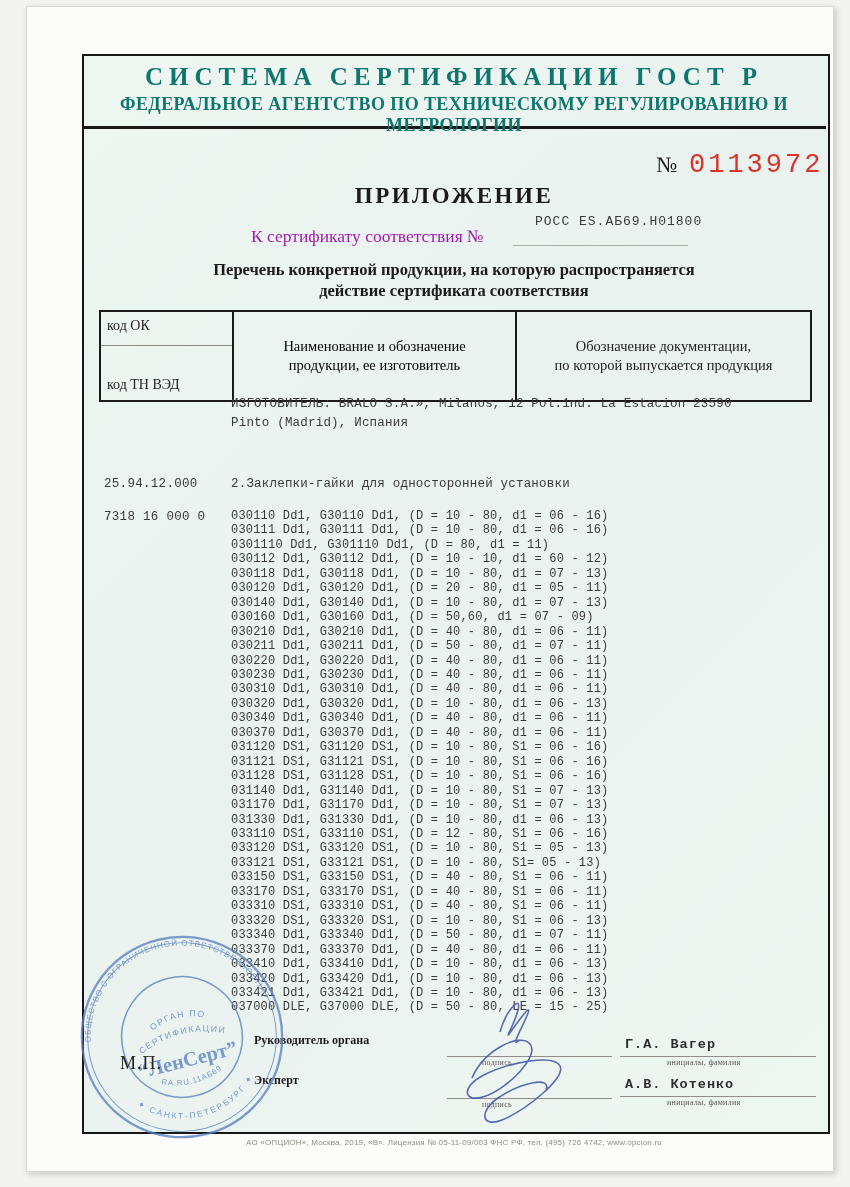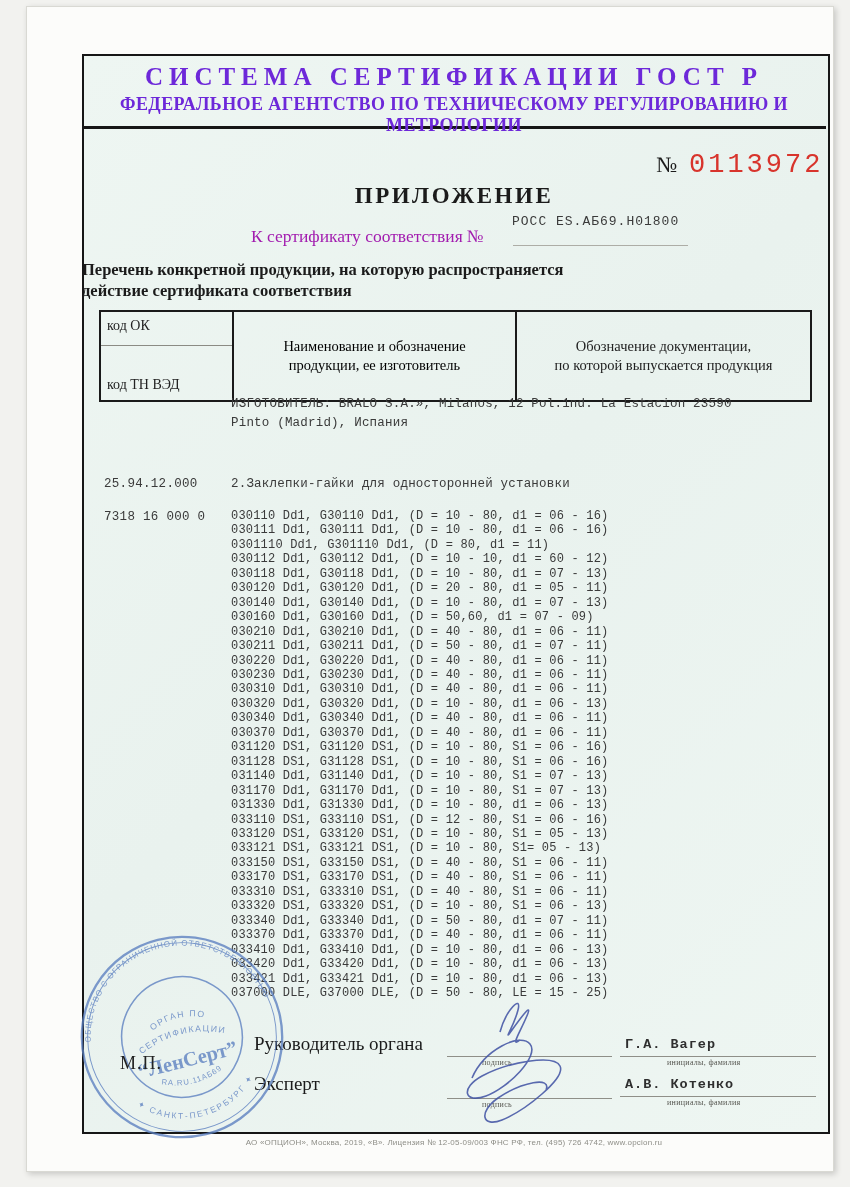--- a/index.html
+++ b/index.html
@@ -3,52 +3,52 @@
 <meta charset="utf-8">
 <style>
   html,body{margin:0;padding:0;}
   body{width:850px;height:1187px;background:#f2f2ef;font-family:"Liberation Serif",serif;}
   .page{position:relative;width:850px;height:1187px;overflow:hidden;}
   .paper{position:absolute;left:26px;top:6px;width:806px;height:1164px;background:#fcfcfa;
          border:1px solid #d9d9d3;box-shadow:2px 2px 6px rgba(0,0,0,.18);}
   .frame{position:absolute;left:55px;top:47px;width:744px;height:1076px;border:2px solid #161616;
          background:linear-gradient(135deg,#eef6f2 0%,#e9f2ee 48%,#eef6f2 100%);}
   .masthead{position:absolute;left:55px;top:47px;width:744px;height:72px;border-bottom:3px solid #161616;
-            text-align:center;color:#6d28d9;}
+            text-align:center;color:#0f766e;}
   .m1{margin-top:9px;font-size:25px;font-weight:bold;letter-spacing:6px;}
   .m2{margin-top:3px;font-size:18px;font-weight:bold;letter-spacing:.4px;}
   .docnum{position:absolute;left:583px;top:143px;white-space:nowrap;margin-left:46px;}
   .docnum .no{font-size:22px;color:#1b1b1b;}
   .docnum .val{font-family:"Liberation Mono","DejaVu Sans Mono",monospace;font-size:27px;
                letter-spacing:3px;color:#d8342c;margin-left:8px;}
   .apptitle{position:absolute;left:55px;top:176px;width:744px;text-align:center;
             font-size:23px;font-weight:bold;letter-spacing:2.5px;color:#1b1b1b;}
   .certlabel{position:absolute;left:224px;top:219px;font-size:17.5px;font-weight:normal;color:#a21caf;}
-  .certvalue{position:absolute;left:485px;top:207px;font-family:"Liberation Mono","DejaVu Sans Mono",monospace;
+  .certvalue{position:absolute;left:508px;top:207px;font-family:"Liberation Mono","DejaVu Sans Mono",monospace;
              font-size:13px;letter-spacing:1px;color:#3a3a3a;}
   .certline{position:absolute;left:486px;top:238px;width:175px;border-top:1px solid #adada6;}
-  .subtitle{position:absolute;left:55px;top:252px;width:744px;text-align:left;
+  .subtitle{position:absolute;left:55px;top:252px;width:744px;text-align:center;
             font-size:16.5px;font-weight:bold;line-height:21px;color:#1b1b1b;}
   .thead{position:absolute;left:72px;top:303px;width:713px;height:92px;border:2px solid #1a1a1a;
          box-sizing:border-box;display:flex;}
   .c1{width:133px;border-right:2px solid #1a1a1a;box-sizing:border-box;position:relative;}
   .c1 .t{position:absolute;left:6px;top:6px;font-size:14px;color:#222;}
   .c1 .b{position:absolute;left:6px;bottom:7px;font-size:14px;color:#222;}
   .c1 .split{position:absolute;left:0;top:33px;width:100%;border-top:1px solid #8b8b84;}
   .c2{width:283px;border-right:2px solid #1a1a1a;box-sizing:border-box;display:flex;align-items:center;justify-content:center;
       text-align:center;font-size:14.5px;line-height:19px;color:#000000;}
   .c3{flex:1;display:flex;align-items:center;justify-content:center;text-align:center;
       font-size:14.5px;line-height:19px;color:#222;}
   .mono{font-family:"Liberation Mono","DejaVu Sans Mono",monospace;color:#3a3a3a;}
   .manuf{position:absolute;left:204px;top:388px;font-size:12.5px;line-height:19px;letter-spacing:.2px;}
   .okcode{position:absolute;left:77px;top:470px;font-size:12.5px;letter-spacing:.3px;}
   .prodtitle{position:absolute;left:204px;top:470px;font-size:12.5px;letter-spacing:.2px;}
   .tnved{position:absolute;left:77px;top:503px;font-size:12.5px;letter-spacing:.3px;}
   .plist{position:absolute;left:204px;top:502px;font-size:12px;line-height:14.45px;letter-spacing:.2px;white-space:nowrap;}
-  .siglabel{position:absolute;font-size:19px;font-weight:normal;color:#1b1b1b;}
+  .siglabel{position:absolute;font-size:12px;font-weight:bold;color:#1b1b1b;}
   .sigline{position:absolute;border-top:1px solid #8f8f88;}
   .tinycap{position:absolute;font-size:8px;color:#55554f;letter-spacing:.3px;}
   .signame{position:absolute;font-family:"Liberation Mono","DejaVu Sans Mono",monospace;
            font-size:13.5px;font-weight:bold;letter-spacing:1px;color:#2e2e2e;white-space:nowrap;}
   .mp{position:absolute;left:93px;top:1046px;font-size:18px;color:#222;letter-spacing:1px;}
   .stamp{position:absolute;left:48px;top:923px;width:214px;height:214px;transform:rotate(-14deg);opacity:.78;}
   .inksig{position:absolute;left:415px;top:985px;width:160px;height:140px;}
   .footer{position:absolute;left:55px;top:1131px;width:744px;text-align:center;
           font-family:"Liberation Sans",sans-serif;font-size:8px;color:#8e8e87;letter-spacing:.2px;}
 </style>
@@ -121,20 +121,21 @@
         <div>030160 Dd1, G30160 Dd1, (D = 50,60, d1 = 07 - 09)</div>
         <div>030210 Dd1, G30210 Dd1, (D = 40 - 80, d1 = 06 - 11)</div>
         <div>030211 Dd1, G30211 Dd1, (D = 50 - 80, d1 = 07 - 11)</div>
         <div>030220 Dd1, G30220 Dd1, (D = 40 - 80, d1 = 06 - 11)</div>
         <div>030230 Dd1, G30230 Dd1, (D = 40 - 80, d1 = 06 - 11)</div>
         <div>030310 Dd1, G30310 Dd1, (D = 40 - 80, d1 = 06 - 11)</div>
         <div>030320 Dd1, G30320 Dd1, (D = 10 - 80, d1 = 06 - 13)</div>
         <div>030340 Dd1, G30340 Dd1, (D = 40 - 80, d1 = 06 - 11)</div>
         <div>030370 Dd1, G30370 Dd1, (D = 40 - 80, d1 = 06 - 11)</div>
         <div>031120 DS1, G31120 DS1, (D = 10 - 80, S1 = 06 - 16)</div>
+        <div>031121 DS1, G31121 DS1, (D = 10 - 80, S1 = 06 - 16)</div>
         <div>031128 DS1, G31128 DS1, (D = 10 - 80, S1 = 06 - 16)</div>
         <div>031140 Dd1, G31140 Dd1, (D = 10 - 80, S1 = 07 - 13)</div>
         <div>031170 Dd1, G31170 Dd1, (D = 10 - 80, S1 = 07 - 13)</div>
         <div>031330 Dd1, G31330 Dd1, (D = 10 - 80, d1 = 06 - 13)</div>
         <div>033110 DS1, G33110 DS1, (D = 12 - 80, S1 = 06 - 16)</div>
         <div>033120 DS1, G33120 DS1, (D = 10 - 80, S1 = 05 - 13)</div>
         <div>033121 DS1, G33121 DS1, (D = 10 - 80, S1= 05 - 13)</div>
         <div>033150 DS1, G33150 DS1, (D = 40 - 80, S1 = 06 - 11)</div>
         <div>033170 DS1, G33170 DS1, (D = 40 - 80, S1 = 06 - 11)</div>
         <div>033310 DS1, G33310 DS1, (D = 40 - 80, S1 = 06 - 11)</div>
@@ -196,15 +197,15 @@
         </text>
         <text x="110" y="141" text-anchor="middle" font-size="21" font-weight="bold" font-family="Liberation Serif, serif">“ЛенСерт”</text>
         <text font-size="8" letter-spacing="1">
           <textPath href="#arcInBottom" startOffset="50%" text-anchor="middle">RA.RU.11АБ69</textPath>
         </text>
       </g>
     </svg>
 
     <div class="mp">М.П.</div>
 
-    <div class="footer">АО «ОПЦИОН», Москва, 2019, «В».  Лицензия № 12-05-09/003 ФНС РФ, тел. (495) 726 4742, www.opcion.ru</div>
+    <div class="footer">АО «ОПЦИОН», Москва, 2019, «В».  Лицензия № 05-11-09/003 ФНС РФ, тел. (495) 726 4742, www.opcion.ru</div>
   </div>
 </div>
 
 </body></html>

